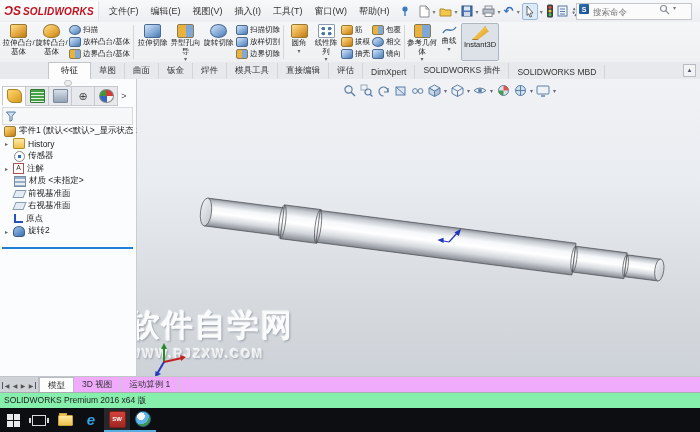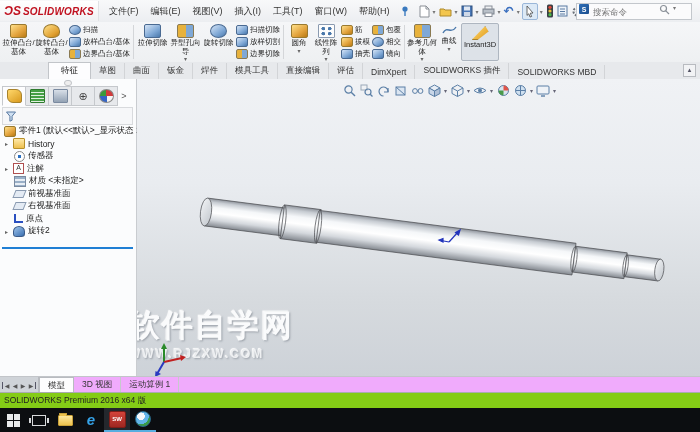--- a/index.html
+++ b/index.html
@@ -81,21 +81,21 @@
   .watermark{position:absolute;left:-8px;top:226px;color:#fafbfc;text-shadow:1px 1px 2px #9aa0a8,-1px -1px 1px #ffffff;pointer-events:none;}
   .watermark .wm1{font-size:31px;font-weight:bold;letter-spacing:2px;}
   .watermark .wm2{font-size:12px;font-weight:bold;letter-spacing:2px;color:#eef0f2;}
   
   .bottombar{position:absolute;top:376px;left:0;right:0;height:16px;background:#f0abfc;border-top:1px solid #c2c5c9;display:flex;align-items:stretch;font-size:8.5px;}
   .navbox{display:flex;align-items:center;background:#cfd3d8;border-right:1px solid #b8bbc0;padding:0 2px;}
   .navbtn{width:8px;text-align:center;font-size:6px;color:#555;}
   .btab{display:flex;align-items:center;padding:0 8px;color:#333;border-right:1px solid #c6c9cd;cursor:default;}
   .btab.active{background:#fdfdfe;border:1px solid #b8bbc0;border-bottom:none;}
   
-  .statusbar{position:absolute;top:392px;left:0;right:0;height:16px;background:#84cc16;border-top:1px solid #a9acb0;display:flex;align-items:center;padding-left:4px;font-size:8.5px;color:#222;}
+  .statusbar{position:absolute;top:392px;left:0;right:0;height:16px;background:#86efac;border-top:1px solid #a9acb0;display:flex;align-items:center;padding-left:4px;font-size:8.5px;color:#222;}
   
   .taskbar{position:absolute;top:408px;left:0;right:0;height:24px;background:#0c0e11;display:flex;align-items:stretch;}
   .tbtn{width:26px;display:flex;align-items:center;justify-content:center;cursor:default;}
   .tbtn.open{border-bottom:2px solid #58aee0;}
   .tbtn.activeapp{background:#24282d;}
   .winlogo{display:grid;grid-template-columns:6px 6px;grid-template-rows:6px 6px;gap:1px;}
   .winlogo span{background:#e8eaec;}
   .taskview{width:12px;height:9px;border:1px solid #d8dadc;position:relative;}
   .taskview:before,.taskview:after{content:"";position:absolute;top:2px;width:2px;height:5px;background:#d8dadc;}
   .taskview:before{left:-4px;} .taskview:after{right:-4px;}

